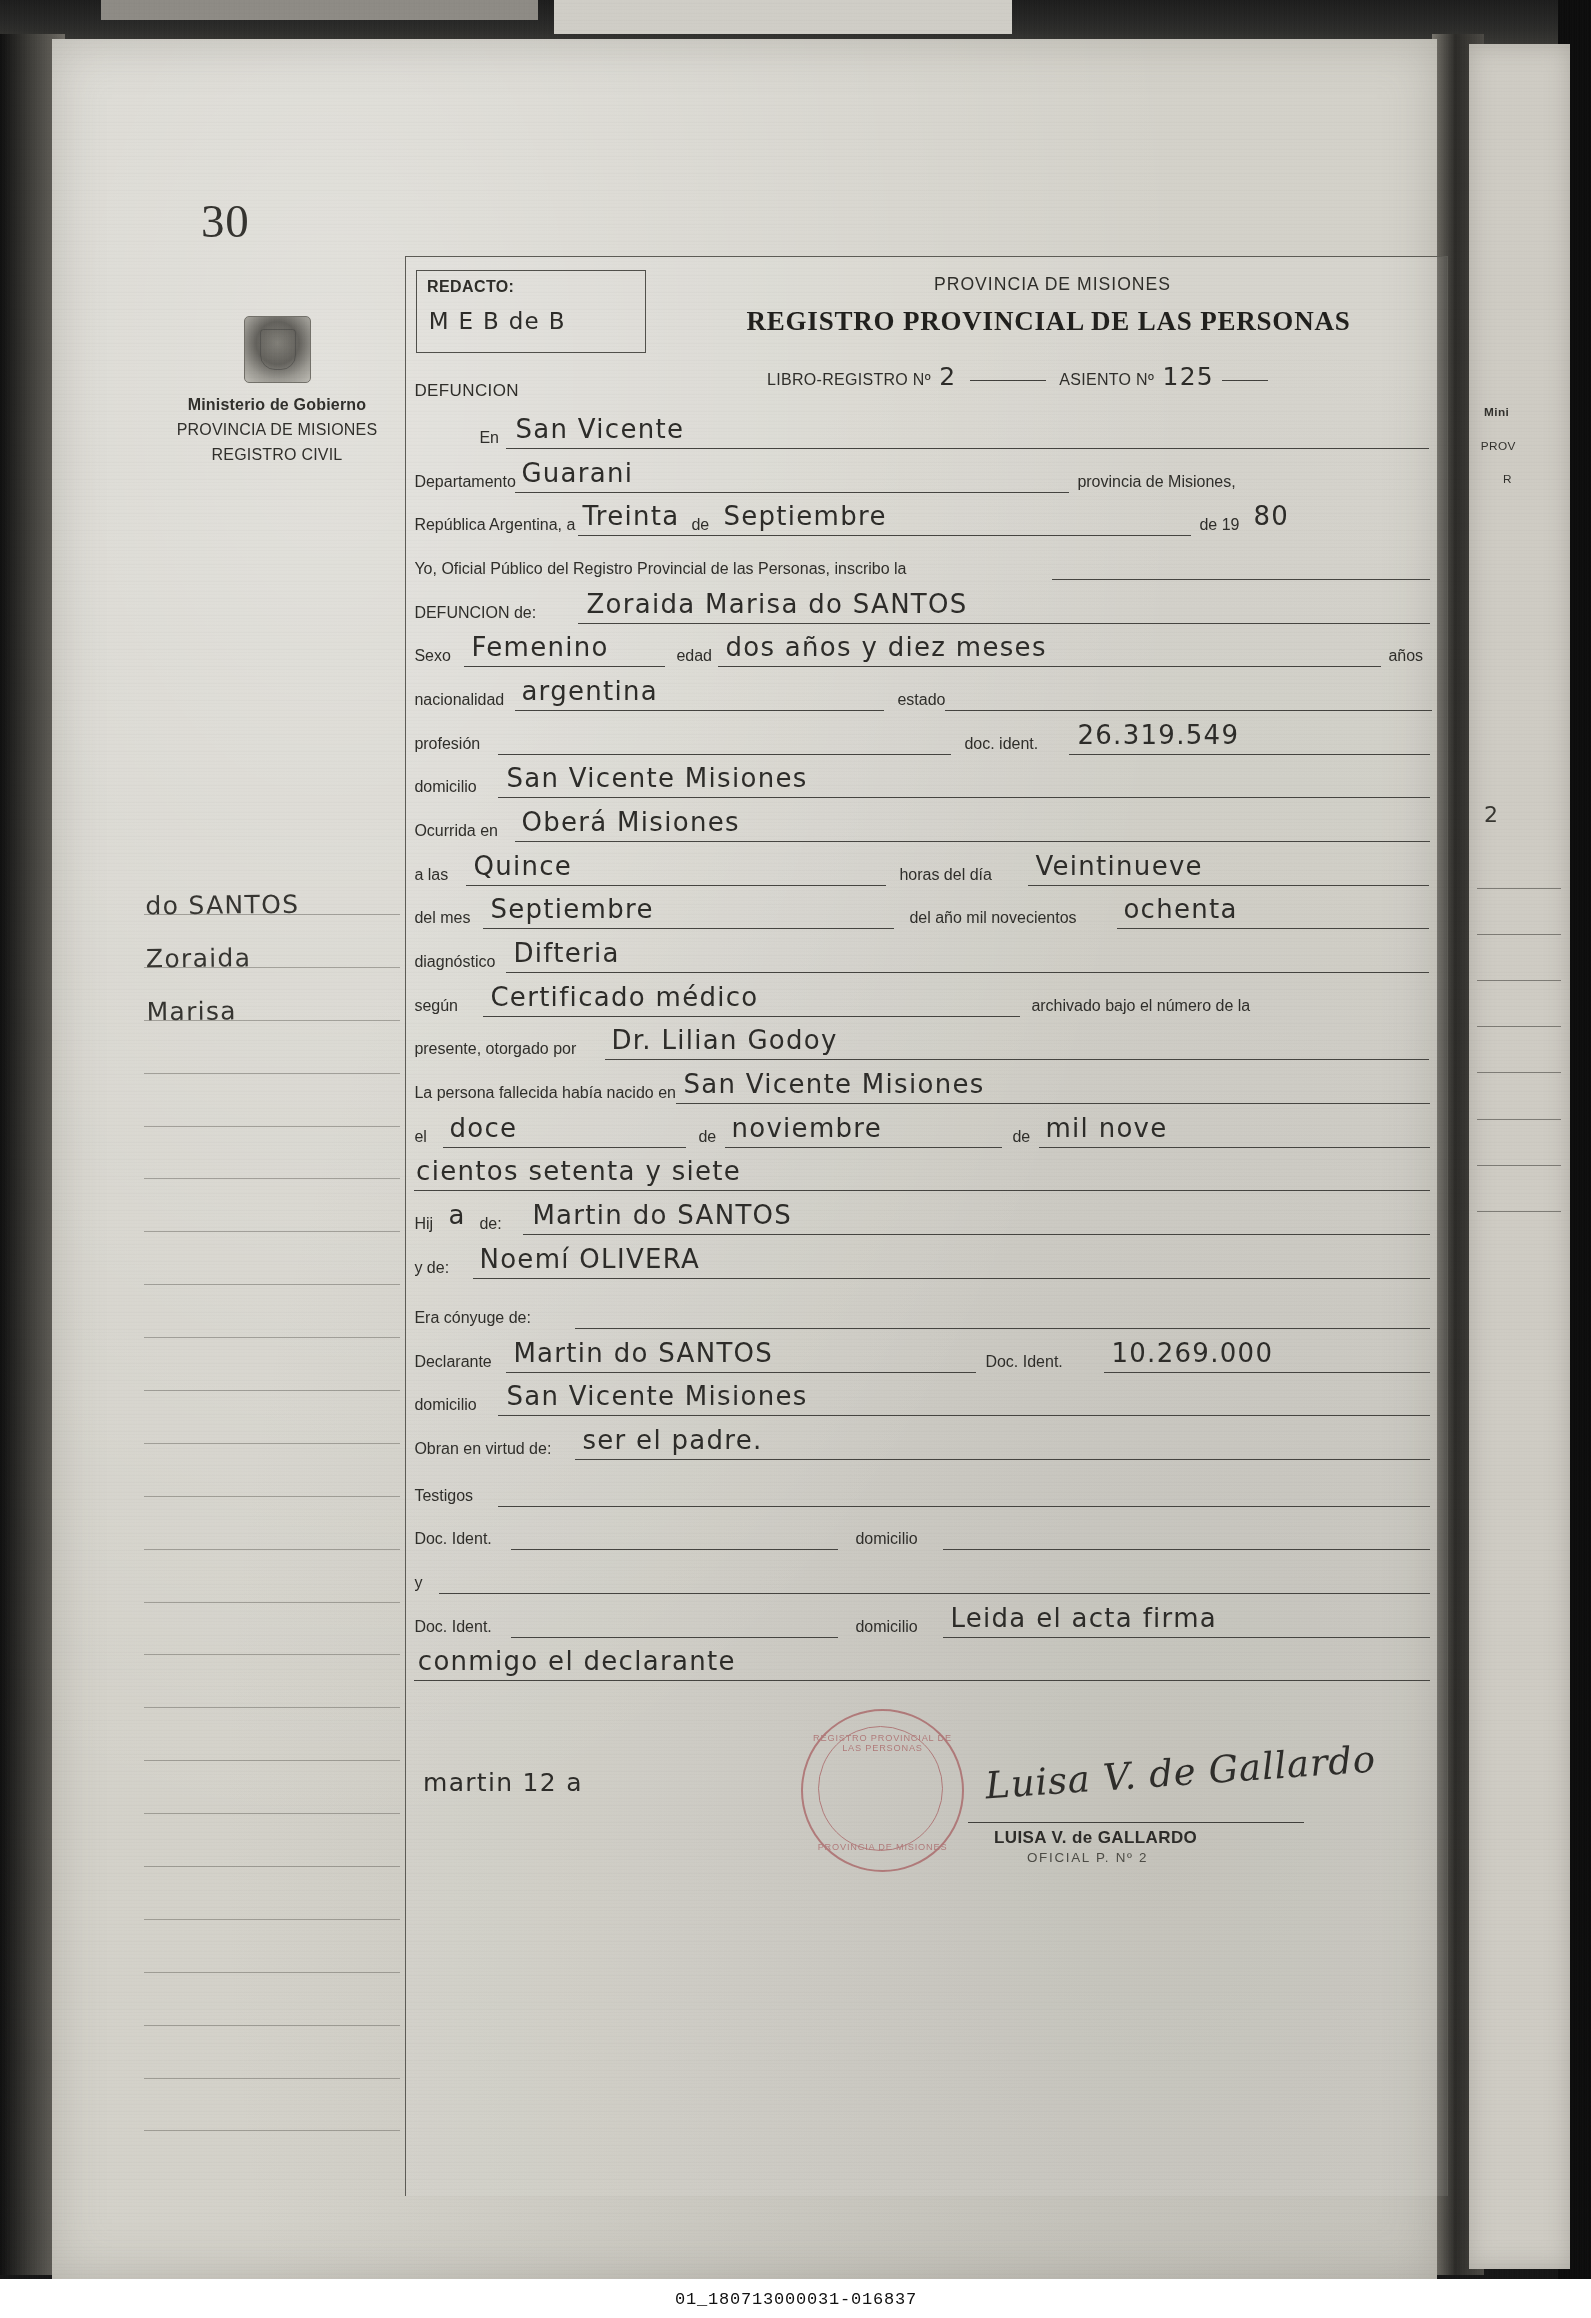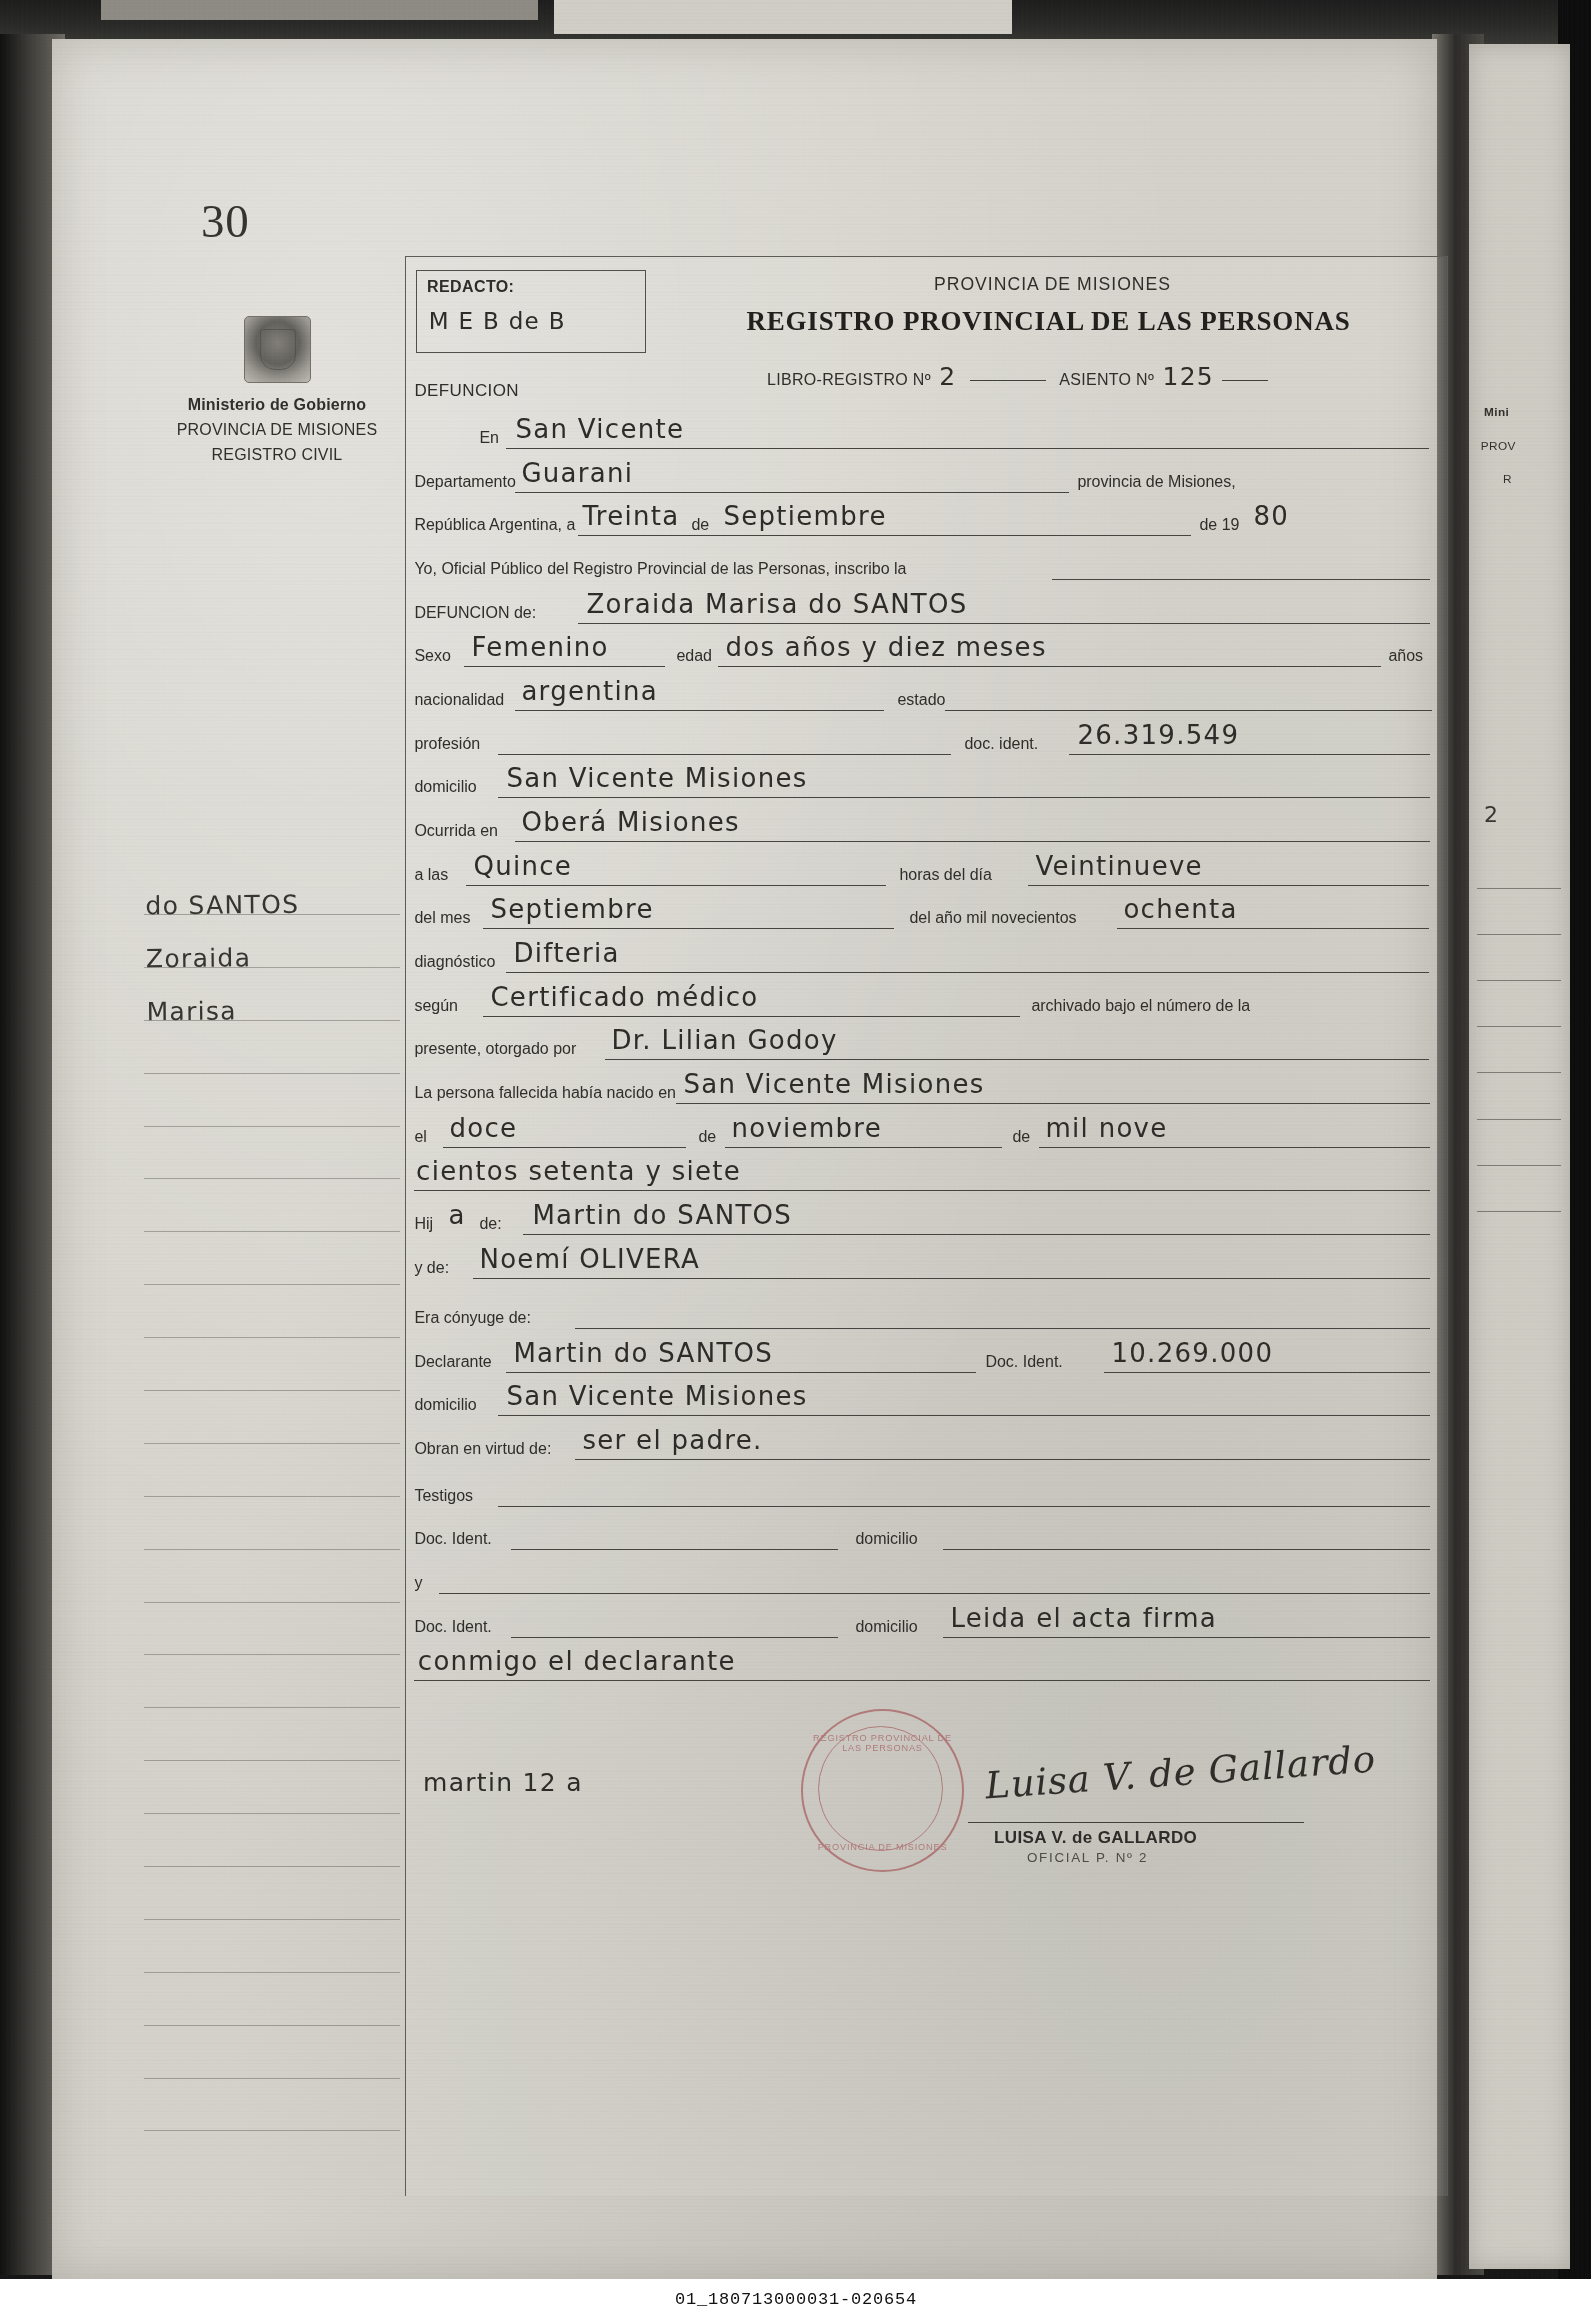--- a/index.html
+++ b/index.html
@@ -677,15 +677,15 @@
     <div class="rp-rule" style="left:8.4px; top:1075px; width:84px;"></div>
     <div class="rp-rule" style="left:8.4px; top:1121px; width:84px;"></div>
     <div class="rp-rule" style="left:8.4px; top:1167px; width:84px;"></div>
   </div>
   <div id="rp-hand" class="hand">2</div>
 
   <div id="grain"></div>
 </div>
 
 <div id="caption-bar">
-  <span>01_180713000031-020654</span>
+  <span>01_180713000031-016837</span>
 </div>
 
 
 </body></html>

